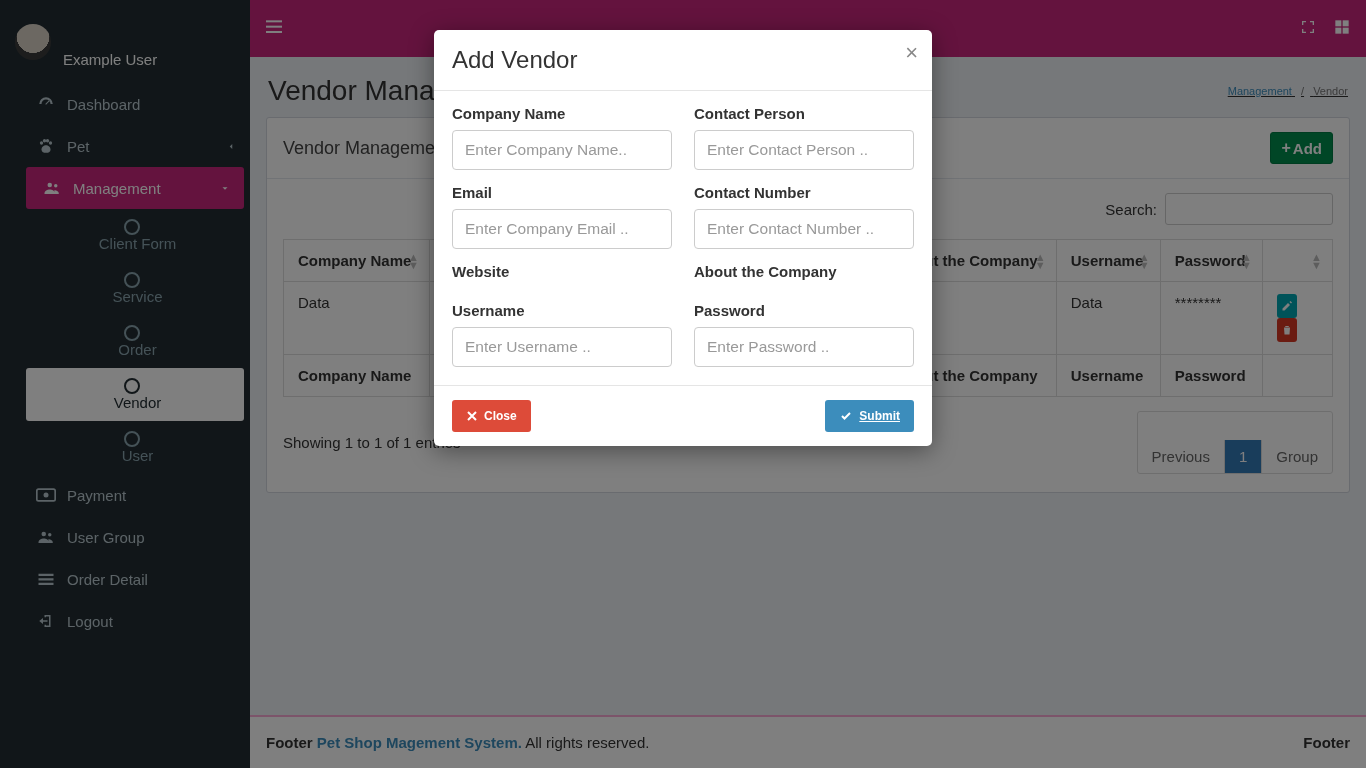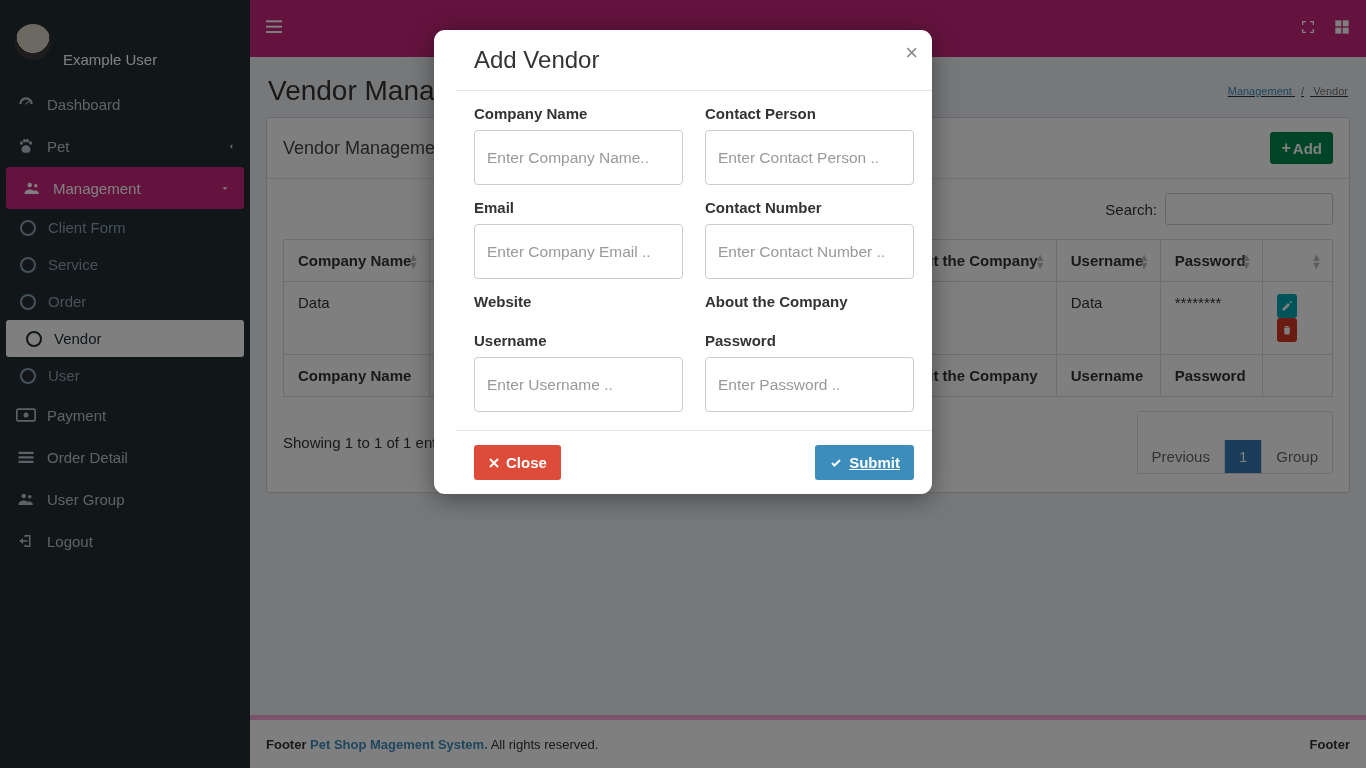--- a/index.html
+++ b/index.html
@@ -12,28 +12,28 @@
     background: #222d32; color: #b8c7ce;
   }
   .brand {
     height: 57px; background: #222d32; color: #fff; display: flex; align-items: center;
     padding: 0 15px; font-size: 20px; font-weight: 300; border-bottom: 1px solid #1a2226;
   }
   .brand .logo { width: 30px; height: 30px; border-radius: 50%; background: radial-gradient(circle at 40% 35%, #cde79a 0 45%, #7aa23a 46% 100%); margin-right: 10px; flex-shrink: 0; }
   .user-panel { display: flex; align-items: center; padding: 15px; }
   .user-panel .avatar { width: 36px; height: 36px; border-radius: 50%; background: radial-gradient(circle at 50% 35%, #d9d0c5 0 55%, #3b3b3b 56% 100%); margin-right: 12px; }
   .user-panel span { color: #fff; font-size: 15px; margin-top: 36px; }
-  .sidebar ul { list-style: none; }
+  .sidebar ul { list-style: none; padding-left: 20px; }
   .sidebar .nav-item { display: flex; align-items: center; padding: 12px 15px; font-size: 15px; color: #b8c7ce; cursor: pointer; position: relative; }
   .sidebar .nav-item .nav-icon { width: 22px; height: 18px; margin-right: 10px; display:flex; align-items:center; justify-content:center; flex-shrink:0; }
   .sidebar .nav-item svg { fill: #b8c7ce; }
   .sidebar .nav-item.active { background: #c9267d; color: #fff; margin: 0 6px; border-radius: 3px; }
   .sidebar .nav-item.active svg { fill: #fff; }
   .sidebar .nav-item .chev { position: absolute; right: 14px; top: 50%; transform: translateY(-50%); }
-  .sidebar .sub-item { display: flex; align-items: center; padding: 10px 15px 10px 20px; font-size: 15px; color: #8aa4af; cursor: pointer; }
+  .sidebar .sub-item { display: flex; align-items: center; padding: 10px 15px 10px 20px; font-size: 15px; color: #8aa4af; cursor: pointer; flex-direction: column; }
   .sidebar .sub-item .ring { width: 16px; height: 16px; border: 2px solid #8aa4af; border-radius: 50%; margin-right: 12px; flex-shrink:0; }
   .sidebar .sub-item.selected { background: #fff; color: #222d32; margin: 0 6px; border-radius: 3px; }
   .sidebar .sub-item.selected .ring { border-color: #222d32; }
 
   
   .topbar { position: absolute; left: 250px; top: 0; right: 0; height: 57px; background: #c9267d; color: #fff; display: flex; align-items: center; padding: 0 16px; }
   .topbar .hamburger { cursor: pointer; }
   .topbar .right { margin-left: auto; display: flex; gap: 18px; align-items:center; }
   .topbar svg { fill: #fff; }
 
@@ -67,38 +67,38 @@
 
   tfoot th { font-weight:700; }
 
   .table-footer-row { display:flex; align-items:center; margin-top:14px; font-size:15px; }
   .pager { margin-left:auto; display:flex; border:1px solid #ddd; border-radius:3px; overflow:hidden; }
   .pager .pg { padding:8px 14px; border-left:1px solid #ddd; color:#666; cursor:pointer;margin-top:28px; }
   .pager .pg:first-child { border-left:none; }
   .pager .pg.active { background:#337ab7; color:#fff; }
 
   
-  .footer { position:absolute; left:250px; right:0; bottom:0; height:53px; background:#fff; border-top:5px solid #f9a8d4; display:flex; align-items:center; padding:0 16px; font-size:13px; }
+  .footer { position:absolute; left:250px; right:0; bottom:0; height:53px; background:#fff; border-top:2px solid #f9a8d4; display:flex; align-items:center; padding:0 16px; font-size:15px; }
   .footer b { font-weight:700; }
   .footer .link { color:#3c8dbc; font-weight:700; }
   .footer .right { margin-left:auto; font-weight:700; }
 
   
   .modal-backdrop { position:absolute; inset:0; background:rgba(0,0,0,0.5); }
-  .modal { position:absolute; top:30px; left:50%; transform:translateX(-50%); width:498px; background:#fff; border-radius:11px; box-shadow:0 5px 25px rgba(0,0,0,0.4);padding-left:22px; }
+  .modal { position:absolute; top:30px; left:50%; transform:translateX(-50%); width:498px; background:#fff; border-radius:5px; box-shadow:0 5px 25px rgba(0,0,0,0.4); }
   .modal-header { padding:16px 18px; border-bottom:1px solid #e5e5e5; position:relative; }
   .modal-header h3 { font-size:24px; font-weight:500; }
   .modal-close { position:absolute; right:14px; top:10px; font-size:22px; color:#888; cursor:pointer; }
   .modal-body { padding: 14px 18px 18px; }
   .form-grid { display:grid; grid-template-columns:1fr 1fr; column-gap:22px; row-gap:14px; }
   .form-group label { display:block; font-weight:700; font-size:15px; margin-bottom:8px; }
-  .form-group input, .form-group textarea { width:100%; height:55px; border:1px solid #ccc; border-radius:4px; padding:0 12px; font-size:15.5px; font-family:inherit; color:#333; }
+  .form-group input, .form-group textarea { width:100%; height:40px; border:1px solid #ccc; border-radius:4px; padding:0 12px; font-size:15.5px; font-family:inherit; color:#333; }
   .form-group textarea { height:60px; padding:8px 12px; resize:both; }
   .modal-footer { padding:14px 18px; border-top:1px solid #e5e5e5; display:flex; }
-  .btn { border:none; border-radius:3px; padding:9px 14px; font-size:15px; font-weight:600; display:inline-flex; align-items:center; gap:6px; cursor:pointer; }
+  .btn { border:none; border-radius:3px; padding:9px 14px; font-size:12px; font-weight:600; display:inline-flex; align-items:center; gap:6px; cursor:pointer; }
   .btn-danger { background:#dd4b39; color:#fff; }
   .btn-primary { background:#3c8dbc; color:#fff; margin-left:auto;text-decoration:underline; }
   .btn svg { fill:#fff; }
   ::placeholder { color:#999; }
 </style>
 </head>
 <body>
 
 <aside class="sidebar">
   <div class="user-panel">
@@ -170,37 +170,37 @@
       <span class="nav-icon">
           <svg width="20" height="14" viewBox="0 0 24 16">
             <rect x="1" y="1" width="22" height="14" rx="2" fill="none" stroke="#b8c7ce" stroke-width="2"></rect>
             <circle cx="12" cy="8" r="3"></circle>
           </svg>
         </span>
       <span>Payment</span>
     </li>
     <li class="nav-item">
       <span class="nav-icon">
+          <svg width="20" height="18" viewBox="0 0 24 24">
+            <circle cx="9" cy="8" r="3"></circle>
+            <circle cx="17" cy="9" r="2.3"></circle>
+            <path d="M2 19c0-3 4-5 7-5s7 2 7 5v1H2zM15 15c1 0 6 .5 6 4v1h-5"></path>
+          </svg>
+        </span>
+      <span>User Group</span>
+    </li>
+    <li class="nav-item">
+      <span class="nav-icon">
           <svg width="18" height="14" viewBox="0 0 24 18">
             <rect x="2" y="2" width="20" height="3"></rect>
             <rect x="2" y="8" width="20" height="3"></rect>
             <rect x="2" y="14" width="20" height="3"></rect>
           </svg>
         </span>
       <span>Order Detail</span>
-    </li>
-    <li class="nav-item">
-      <span class="nav-icon">
-          <svg width="20" height="18" viewBox="0 0 24 24">
-            <circle cx="9" cy="8" r="3"></circle>
-            <circle cx="17" cy="9" r="2.3"></circle>
-            <path d="M2 19c0-3 4-5 7-5s7 2 7 5v1H2zM15 15c1 0 6 .5 6 4v1h-5"></path>
-          </svg>
-        </span>
-      <span>User Group</span>
     </li>
     <li class="nav-item">
       <span class="nav-icon">
           <svg width="18" height="18" viewBox="0 0 24 24">
             <path d="M10 4h8v16h-8v-3h2v1h4V6h-4v1h-2zM3 12l5-4v3h6v2H8v3z"></path>
           </svg>
         </span>
       <span>Logout</span>
     </li>
   </ul>

